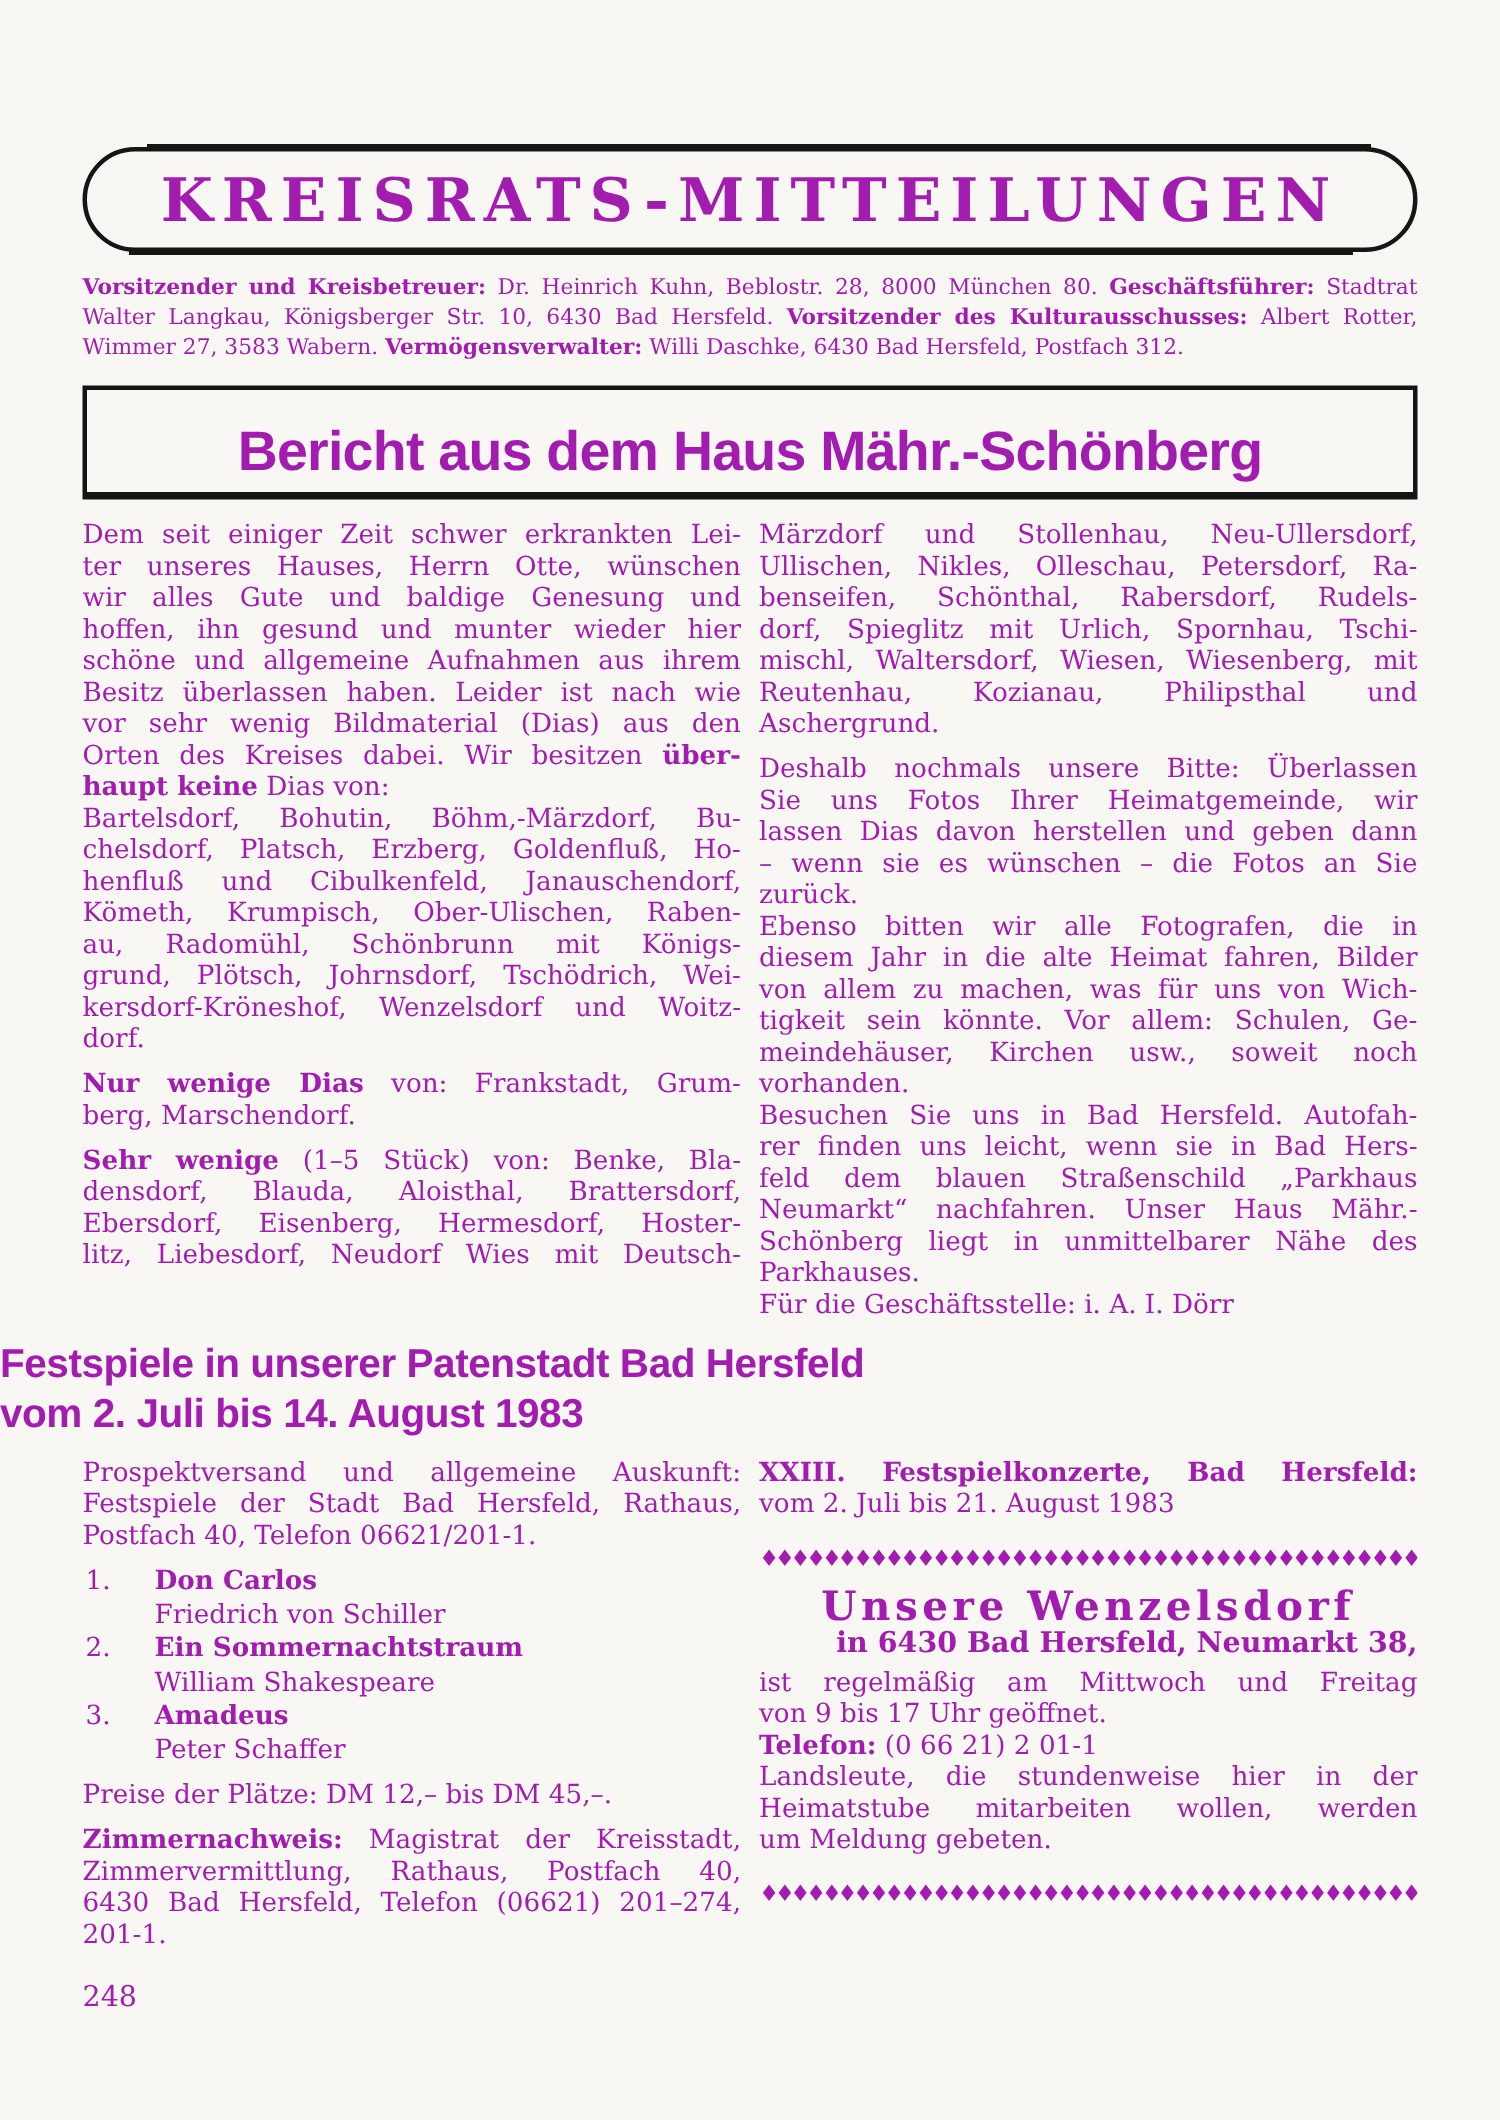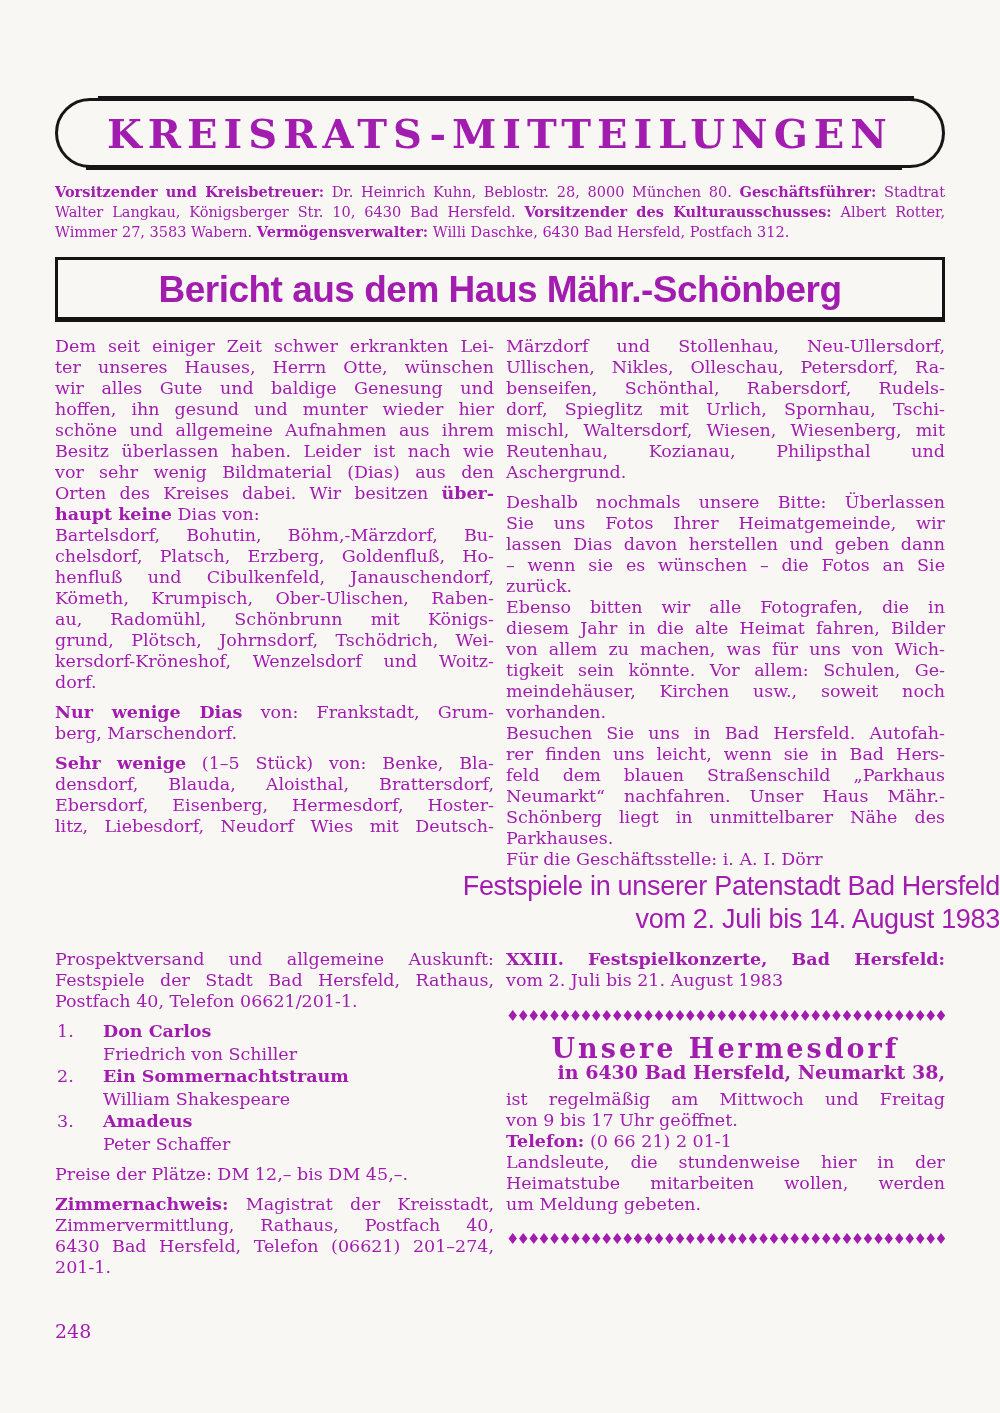--- a/index.html
+++ b/index.html
@@ -31,36 +31,36 @@
     font-weight:bold;font-size:40px;letter-spacing:6px;white-space:nowrap;
   }
   
   .imprint{margin:14px 55px 0;font-size:14.5px;line-height:19px;}
   .note-row{margin:3px 55px 0;text-align:right;}
   .note{font-weight:bold;font-size:17px;border-bottom:2.5px solid #161616;padding-bottom:1px;}
   
   .report-box{
     margin:15px 55px 0;
     border:3px solid #141414;border-bottom-width:5px;
-    text-align:center;padding:9px 0 6px;
+    text-align:center;padding:20px 0 6px;
   }
   .report-title{
     font-family:"Liberation Sans",sans-serif;font-weight:700;
     font-size:37px;letter-spacing:-0.5px;white-space:nowrap;
   }
   
   .cols{margin:14px 55px 0;display:flex;justify-content:space-between;}
   .col{width:439px;font-size:17.5px;line-height:21px;}
   .para.mt{margin-top:9px;}
   .jline{text-align:justify;text-align-last:justify;}
   .jline.end{text-align-last:left;}
   
   .fest-head{
-    margin-top:0;text-align:right;
-    font-family:"Liberation Sans",sans-serif;font-weight:400;
+    margin-top:12px;text-align:left;
+    font-family:"Liberation Sans",sans-serif;font-weight:700;
     font-size:27px;line-height:33px;letter-spacing:-0.3px;
   }
   .cols.lower{margin-top:13px;}
   .plays{margin:8px 0 0;padding:0;list-style:none;}
   .play{display:flex;line-height:22.5px;}
   .play-num{width:46px;padding-left:2px;flex:none;}
   .play-title{font-weight:bold;}
   .prices{margin-top:9px;}
   .rooms{margin-top:0;}
   
@@ -232,21 +232,21 @@
     <div class="col">
       <div>
           <div class="para">
             <div class="jline"><b>XXIII. Festspielkonzerte, Bad Hersfeld:</b></div>
             <div class="jline end">vom 2. Juli bis 21. August 1983</div>
           </div>
         </div>
 
       <div class="divider">♦♦♦♦♦♦♦♦♦♦♦♦♦♦♦♦♦♦♦♦♦♦♦♦♦♦♦♦♦♦♦♦♦♦♦♦♦♦♦♦♦♦♦♦♦♦</div>
 
-      <div class="hs-title">Unsere Hermesdorf</div>
+      <div class="hs-title">Unsere Wenzelsdorf</div>
       <div class="hs-sub">in 6430 Bad Hersfeld, Neumarkt 38,</div>
       <div class="hs-body">
           <div class="para">
             <div class="jline">ist regelmäßig am Mittwoch und Freitag</div>
             <div class="jline end">von 9 bis 17 Uhr geöffnet.</div>
           </div>
           <div class="para">
             <div class="jline end"><b>Telefon:</b> (0 66 21) 2 01-1</div>
           </div>
           <div class="para">

